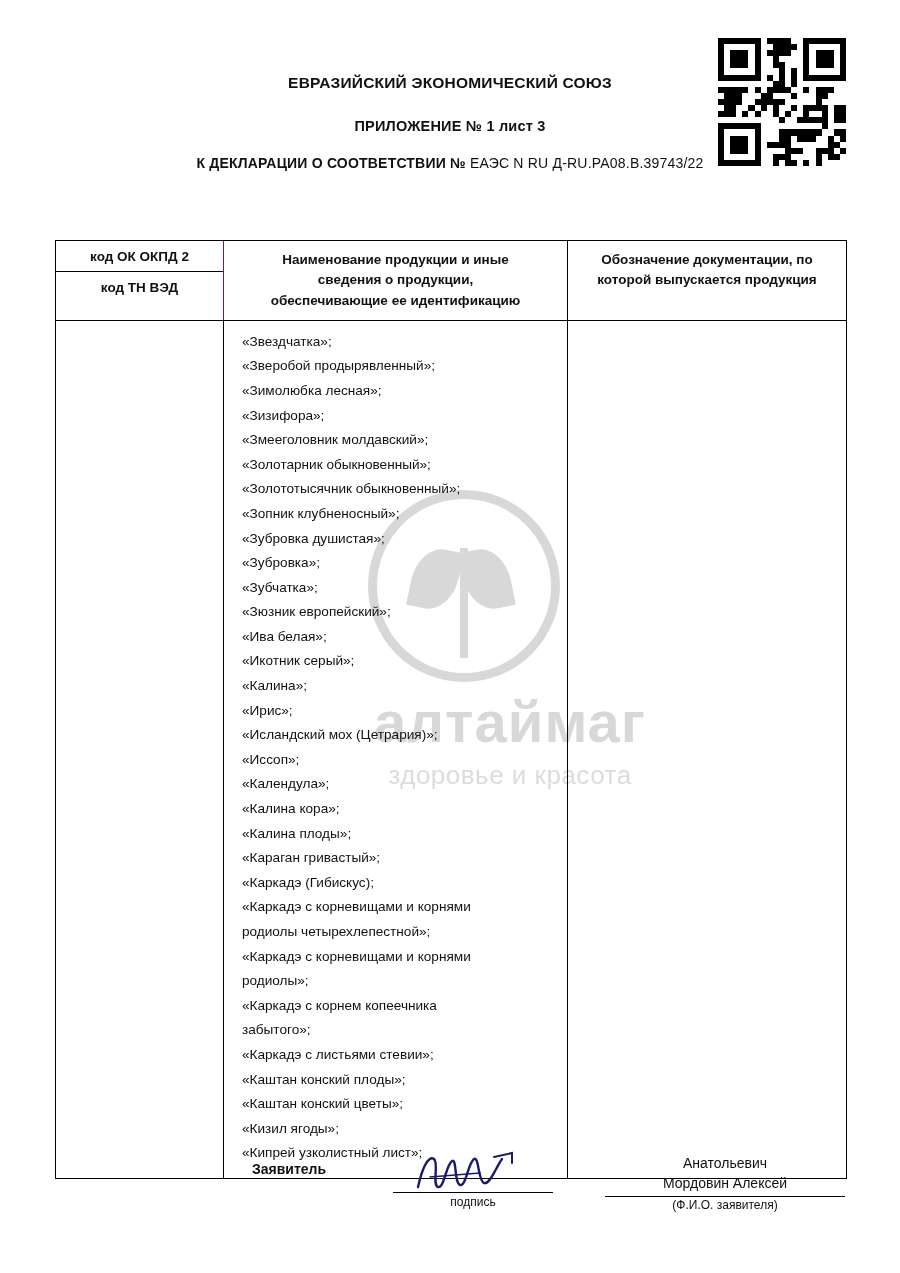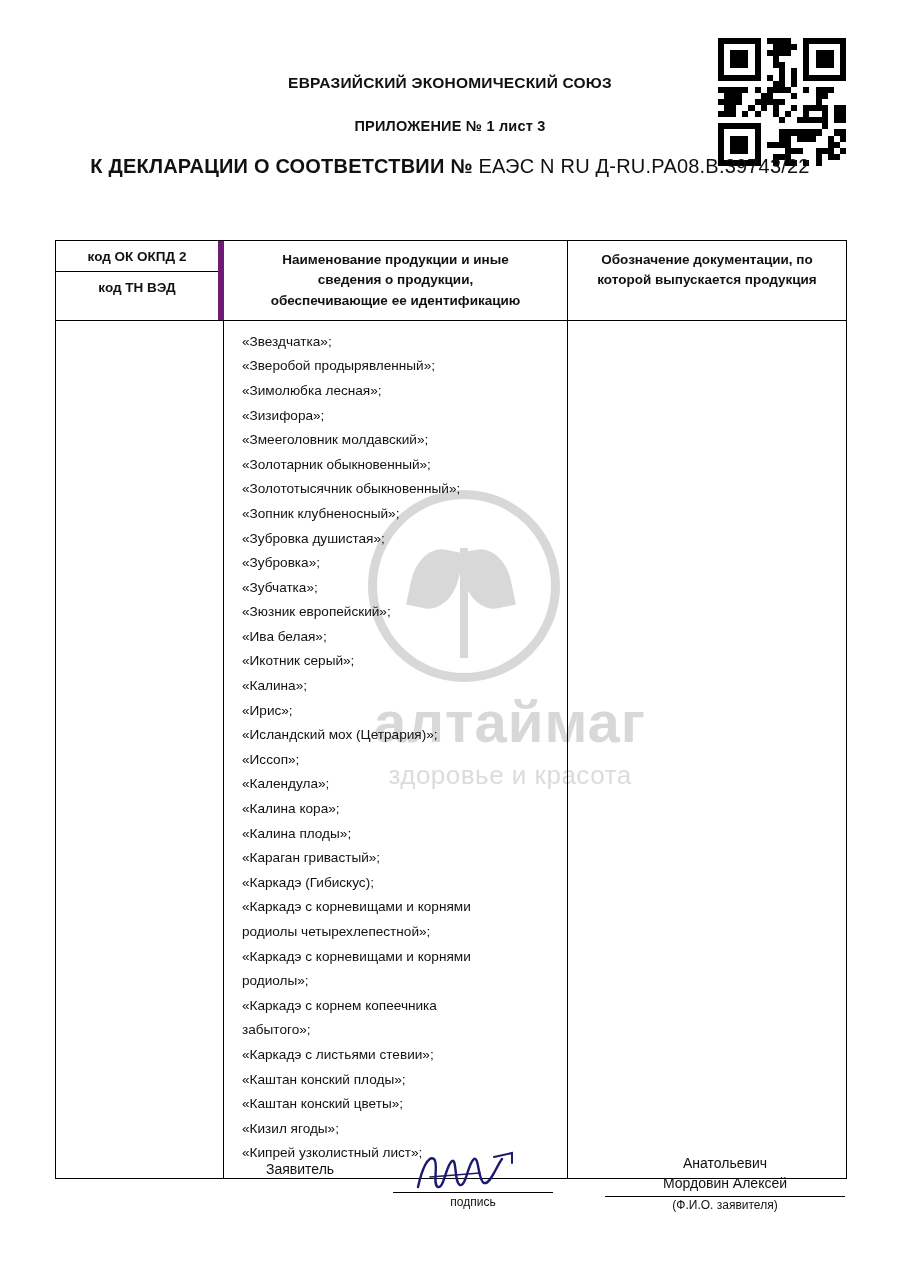--- a/index.html
+++ b/index.html
@@ -44,21 +44,21 @@
   .hdr {
     position: absolute;
     left: 0;
     width: 900px;
     text-align: center;
     font-weight: bold;
     letter-spacing: 0.2px;
   }
   .hdr1 { top: 74px;  font-size: 15.5px; }
   .hdr2 { top: 118px; font-size: 14.5px; }
-  .hdr3 { top: 155px; font-size: 20px; }
+  .hdr3 { top: 155px; font-size: 14px; }
   .hdr3 .thin { font-weight: normal; }
 
   
   .watermark {
     position: absolute;
     left: 300px;
     top: 490px;
     width: 420px;
     height: 340px;
     pointer-events: none;
@@ -125,21 +125,21 @@
     box-sizing: border-box;
     z-index: 2;
     background: transparent;
   }
   .thead {
     display: flex;
     align-items: stretch;
   }
   .th-col1 {
     width: 168px;
-    border-right: 6px solid #701a75;
+    border-right: 1px solid #701a75;
     box-sizing: border-box;
   }
   .th-col1 .c1a, .th-col1 .c1b {
     text-align: center;
     font-size: 13.5px;
     font-weight: bold;
     padding: 8px 4px 7px;
   }
   .th-col1 .c1a { border-bottom: 1px solid #000; }
   .th-col2 {
@@ -197,23 +197,24 @@
   .footer {
     position: absolute;
     left: 0;
     top: 1145px;
     width: 900px;
     height: 110px;
     z-index: 2;
   }
   .applicant {
     position: absolute;
-    left: 266px;
+    left: 252px;
     top: 16px;
     font-size: 14px;
+    font-weight: bold;
   }
   .sig-line {
     position: absolute;
     left: 393px;
     top: 47px;
     width: 160px;
     border-bottom: 1px solid #000;
   }
   .sig-caption {
     position: absolute;

